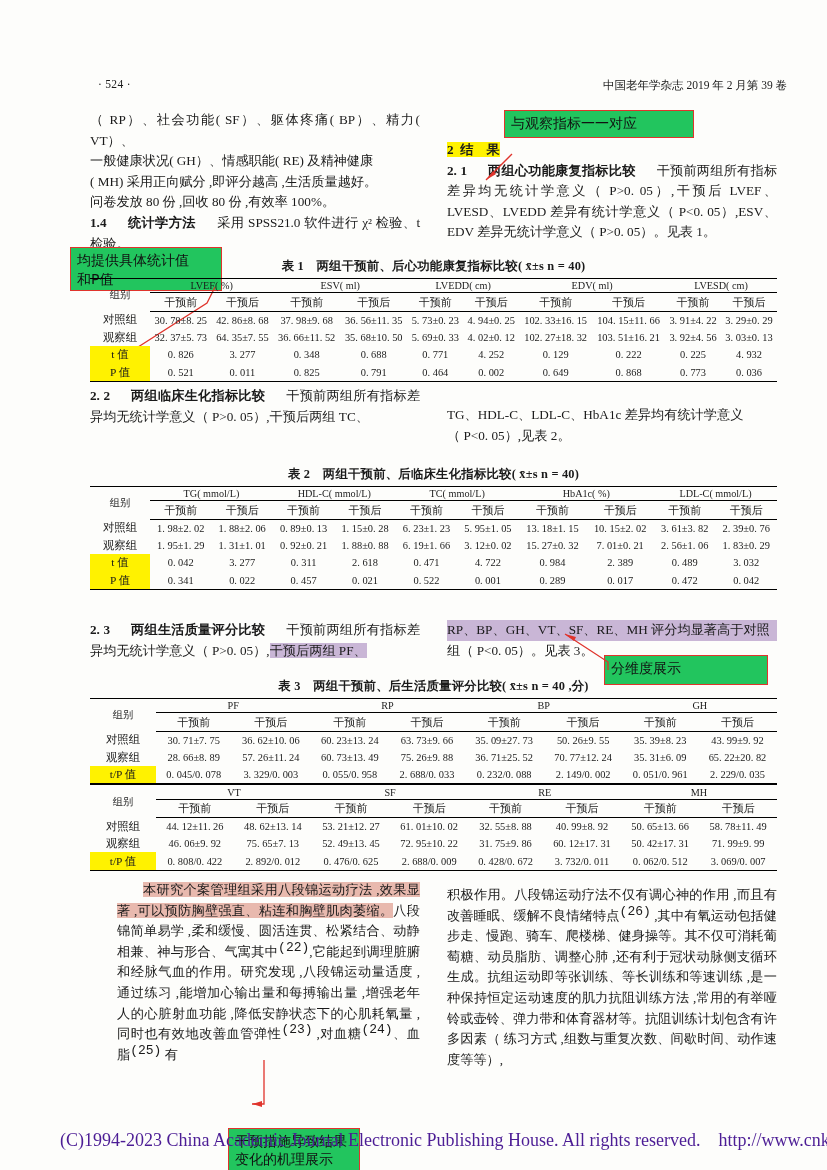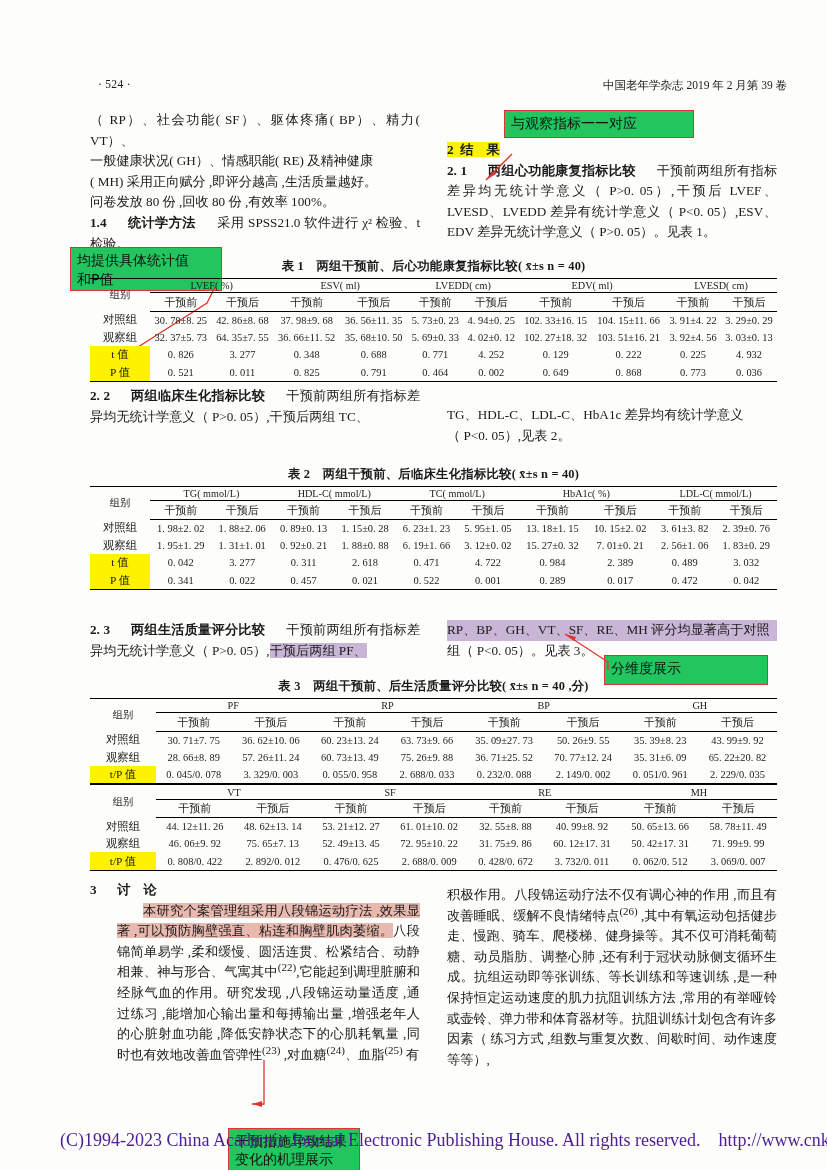--- a/index.html
+++ b/index.html
@@ -20,21 +20,21 @@
 
   
   .col{position:absolute;width:330px;font-size:13.2px;line-height:20.6px;text-align:justify;}
   .colL{left:90px;}
   .colR{left:447px;}
 
   .p{margin:0;text-indent:0;}
   .p.ind{text-indent:26px;margin-left:27px;}
   .sec{font-weight:bold;}
   .sp{display:inline-block;width:14px;}
-  sup{font-size:11px;vertical-align:super;line-height:0;}
+  sup{font-size:13px;vertical-align:super;line-height:0;font-family:Liberation Mono, monospace;}
 
   .hl-y{background:#fff200;}
   .hl-p{background:#c9b6d6;}
   .hl-r{background:#e8b9ae;}
 
   
   .anno{position:absolute;border:1.3px solid #e0342c;background:#22c55e;
         color:#111;font-family:"DejaVu Sans","Liberation Sans",sans-serif;
         font-size:14px;line-height:18px;padding:3px 6px;box-sizing:border-box;}
   svg.lead{position:absolute;overflow:visible;}
@@ -427,25 +427,20 @@
             <td>0. 428/0. 672</td>
             <td>3. 732/0. 011</td>
             <td>0. 062/0. 512</td>
             <td>3. 069/0. 007</td>
           </tr>
         </tbody>
     </table>
   </div>
 
   <div class="col colL" style="top:880px;">
-    <div class="p">
-      <span class="sec">3</span>
-      <span class="sp"></span>
-      <span class="sec">讨　论</span>
-    </div>
     <div class="p ind"><span class="hl-r">本研究个案管理组采用八段锦运动疗法 ,效果</span><span class="hl-r">显著 ,可以预防胸壁强直、粘连和胸壁肌肉萎缩。</span><span>八段锦简单易学 ,柔和缓慢、圆活连贯、松紧结合、动静相兼、神与形合、气寓其中</span><sup>(22)</sup><span>,它能起到调理脏腑和经脉气血的作用。研究发现 ,八段锦运动量适度 ,通过练习 ,能增加心输出量和每搏输出量 ,增强老年人的心脏射血功能 ,降低安静状态下的心肌耗氧量 ,同时也有效地改善血管弹性</span><sup>(23)</sup><span> ,对血糖</span><sup>(24)</sup><span>、血脂</span><sup>(25)</sup><span> 有</span></div>
   </div>
 
   <div class="col colR" style="top:885px;">
     <div class="p"><span>积极作用。八段锦运动疗法不仅有调心神的作用 ,</span><span>而且有改善睡眠、缓解不良情绪特点</span><sup>(26)</sup><span> ,其中有氧运动包括健步走、慢跑、骑车、爬楼梯、健身操等。其不仅可消耗葡萄糖、动员脂肪、调整心肺 ,还有利于冠状动脉侧支循环生成。抗组运动即等张训练、等长训练和等速训练 ,是一种保持恒定运动速度的肌力抗阻训练方法 ,常用的有举哑铃或壶铃、弹力带和体育器材等。抗阻训练计划包含有许多因素（ 练习方式 ,组数与重复次数、间歇时间、动作速度等等）,</span></div>
   </div>
 
   <svg class="lead" style="left:230px;top:1060px;" width="60" height="60">
     <path d="M22,44 L34,44 L34,0"></path>
     <polygon points="22,44 32,41 32,47"></polygon>

